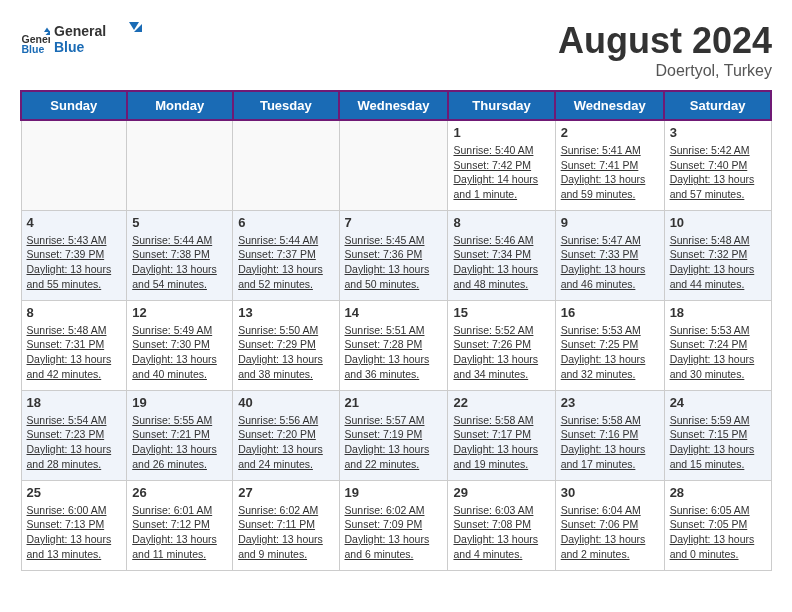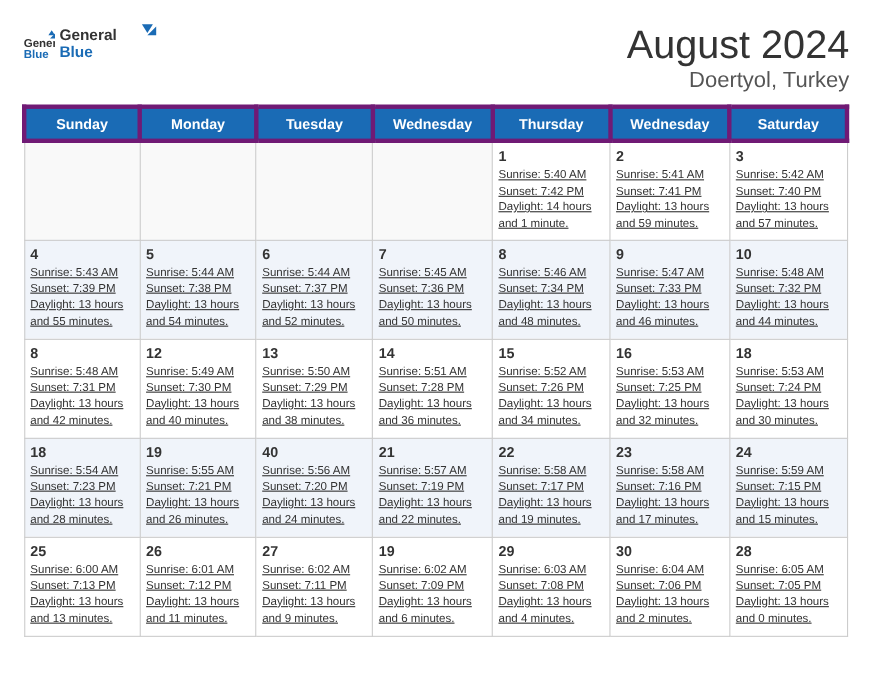--- a/index.html
+++ b/index.html
@@ -23,40 +23,40 @@
     }
     .logo-icon {
       width: 30px;
       height: 30px;
     }
     .title-area {
       text-align: right;
     }
     .month-year {
       font-size: 36px;
-      font-weight: normal;
+      font-weight: bold;
       color: #333;
     }
     .location {
-      font-size: 20px;
+      font-size: 16px;
       color: #555;
     }
     table {
       width: 100%;
       border-collapse: collapse;
       font-size: 11px;
     }
     .day-header {
       background-color: #1a6bb5;
       color: #fff;
       text-align: center;
       padding: 6px 4px;
       font-size: 13px;
       font-weight: bold;
-      border: 4px solid #701a75;
+      border: 2px solid #701a75;
     }
     td {
       border: 1px solid #ccc;
       vertical-align: top;
       padding: 4px 5px;
       height: 90px;
       width: 113px;
     }
     td.empty {
       background: #f9f9f9;

